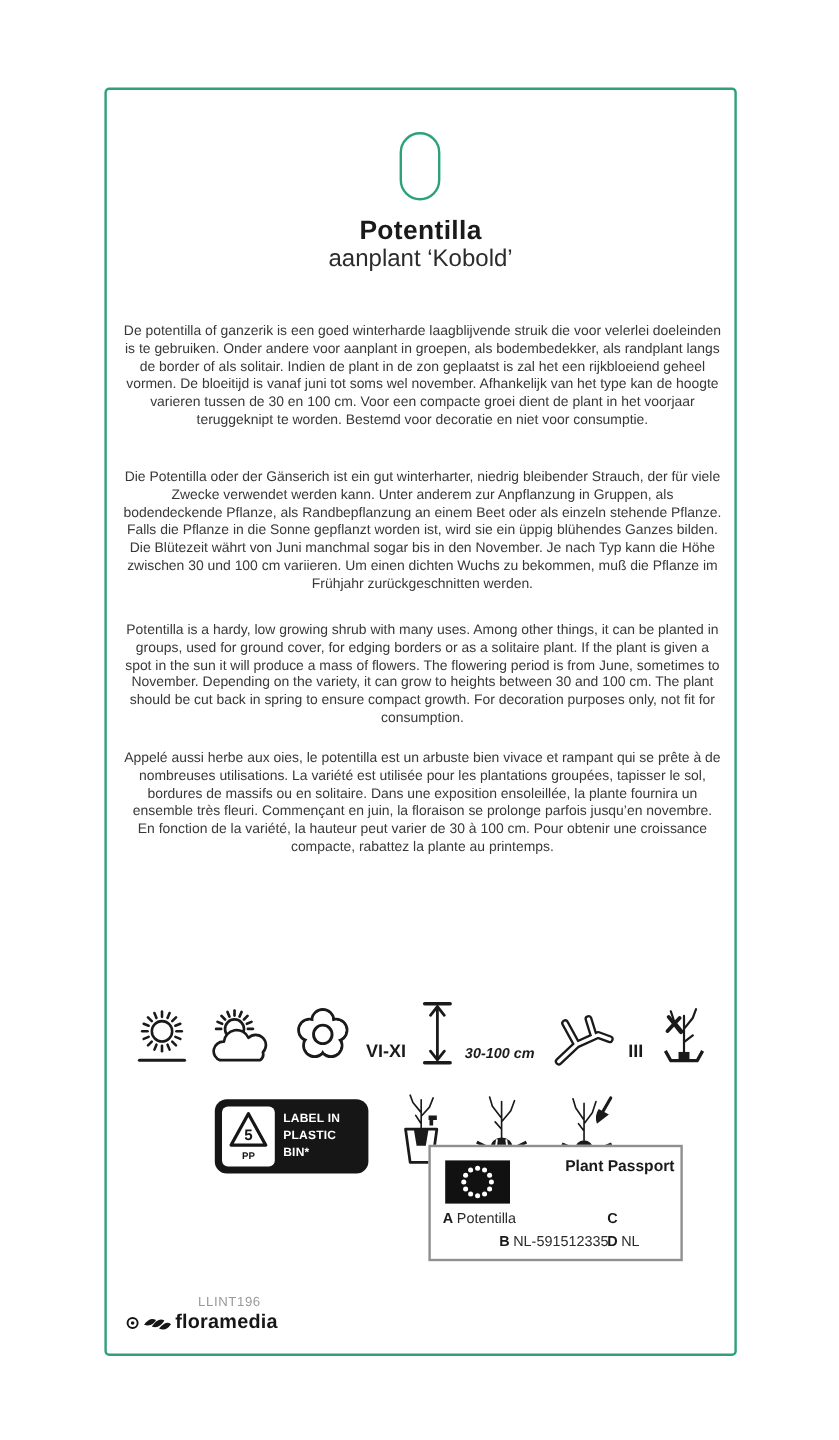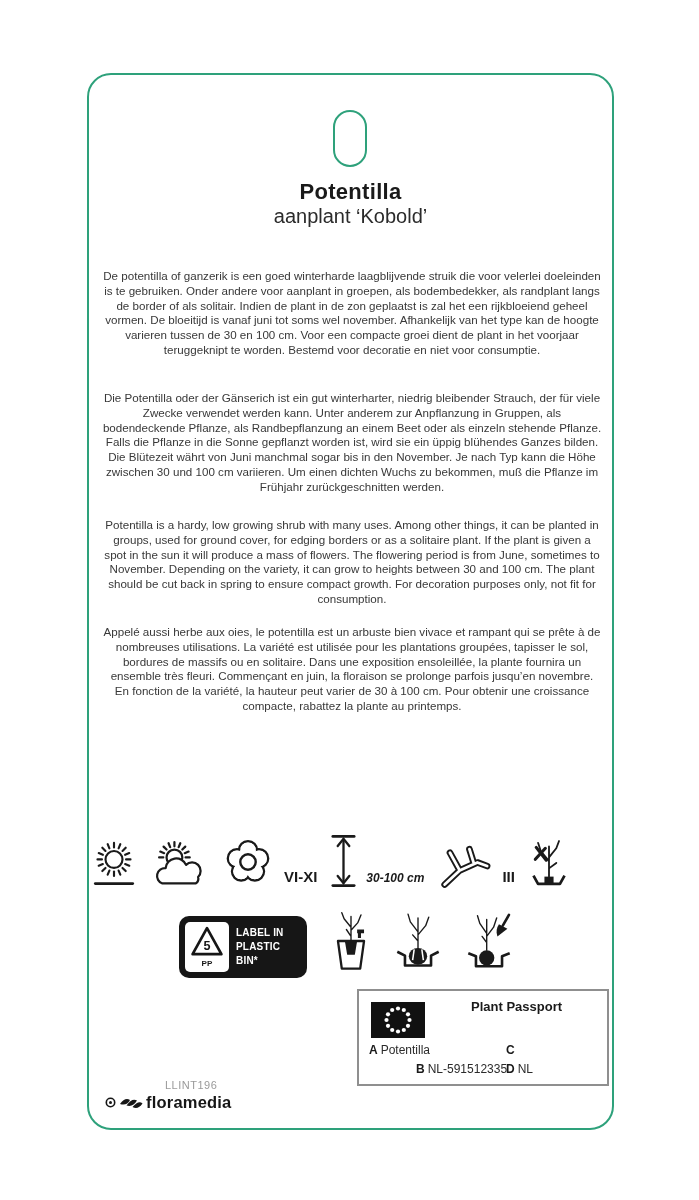--- a/index.html
+++ b/index.html
@@ -1,42 +1,42 @@
 <!DOCTYPE html>
 <html><head>
 <meta charset="utf-8">
 <style>
   html,body{margin:0;padding:0;background:#ffffff;}
   .canvas{position:relative;width:699px;height:1200px;background:#ffffff;overflow:hidden;
           font-family:"Liberation Sans", sans-serif;color:#383838;}
   .tag{position:absolute;left:87px;top:73px;width:527px;height:1057px;box-sizing:border-box;
-       border:2px solid #2ea17b;border-radius:24px;background:#ffffff;}
+       border:2px solid #2ea17b;border-radius:4px;background:#ffffff;}
   .hole{position:absolute;left:244px;top:35px;width:34px;height:57px;box-sizing:border-box;
         border:2px solid #2ea17b;border-radius:17px;}
   .title{position:absolute;left:0;top:104px;width:100%;text-align:center;
          font-size:22px;font-weight:bold;color:#1a1a1a;letter-spacing:.3px;margin:0;}
   .subtitle{position:absolute;left:0;top:130px;width:100%;text-align:center;
             font-size:20px;font-weight:normal;color:#2b2b2b;margin:0;}
   .desc{position:absolute;left:13px;width:500px;margin:0;text-align:center;
         font-size:11.6px;line-height:14.8px;color:#383838;}
   .desc.nl{top:194px;} .desc.de{top:316px;} .desc.en{top:443px;} .desc.fr{top:550px;}
   .icon-row{position:absolute;left:0;top:744px;width:100%;height:70px;
-            display:flex;align-items:flex-end;gap:13px;}
+            display:flex;justify-content:center;align-items:flex-end;gap:13px;}
   .icon-row svg{display:block;}
   .care-label{font-size:15px;font-weight:600;color:#1a1a1a;margin:0 0 4px -4px;white-space:nowrap;}
   .care-label.cm{font-size:12px;font-weight:700;font-style:italic;}
   .badge{position:absolute;left:90px;top:841px;width:128px;height:62px;background:#161616;
          border-radius:10px;display:flex;align-items:center;}
   .badge .box{width:44px;height:50px;background:#ffffff;border-radius:5px;margin-left:6px;
               display:flex;align-items:center;justify-content:center;}
   .badge .txt{color:#ffffff;font-weight:bold;font-size:10px;line-height:14px;
               margin-left:7px;letter-spacing:.2px;}
   .plantpics svg{position:absolute;top:824px;}
   .pp-pot{left:239px;} .pp-ball{left:306px;} .pp-trowel{left:377px;}
-  .passport{position:absolute;left:268px;top:914px;width:252px;height:97px;box-sizing:border-box;
+  .passport{position:absolute;left:268px;top:879px;width:212px;height:97px;box-sizing:border-box;
             border:2px solid #8f8f8f;background:#ffffff;}
   .passport .flag{position:absolute;left:12px;top:11px;width:54px;height:36px;background:#111111;}
   .passport .pp-title{position:absolute;left:112px;top:8px;font-size:13px;font-weight:bold;color:#1a1a1a;white-space:nowrap;}
   .pp-cell{position:absolute;font-size:12px;color:#2b2b2b;white-space:nowrap;}
   .pp-cell b{font-weight:bold;color:#1a1a1a;margin-right:3px;}
   .cell-a{left:10px;top:52px;} .cell-b{left:10px;top:71px;padding-left:47px;}
   .cell-c{left:147px;top:52px;} .cell-d{left:147px;top:71px;}
   .foot-code{position:absolute;left:76px;top:1004px;font-size:11px;color:#9a9a9a;letter-spacing:.5px;}
   .brand{position:absolute;left:16px;top:1018px;display:flex;align-items:center;gap:3px;}
   .brand .brand-text{font-size:16.5px;font-weight:bold;color:#161616;letter-spacing:.2px;}

